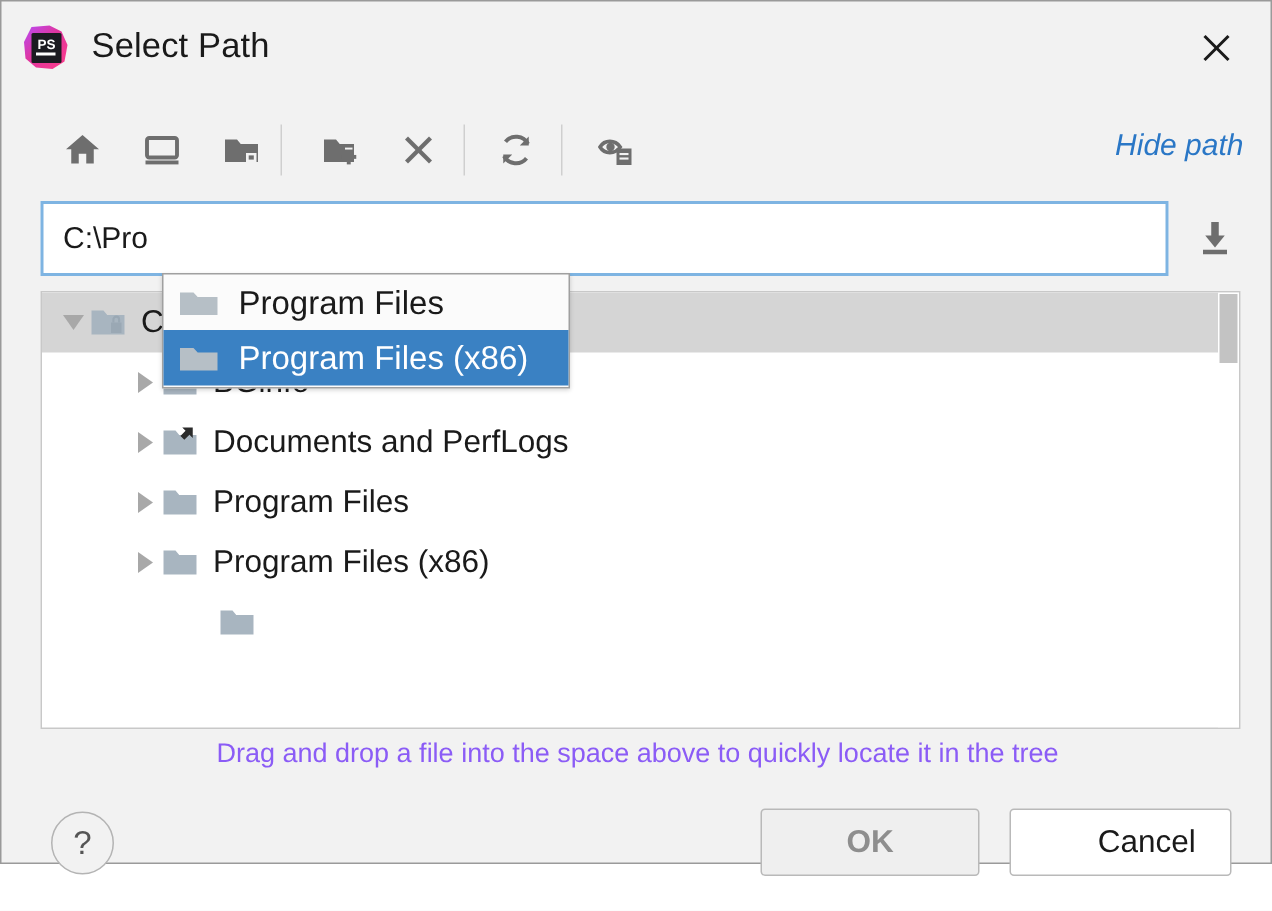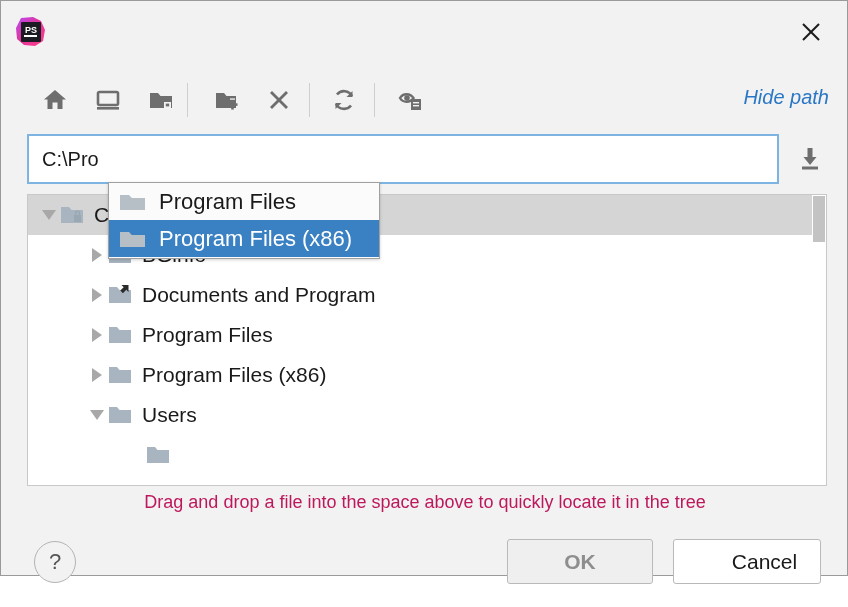--- a/index.html
+++ b/index.html
@@ -164,21 +164,21 @@
     height: 0;
   }
   .ac-ico { width: 32px; height: 24px; margin-right: 10px; flex: none;
             display: flex; align-items: center; justify-content: center; }
 
   
   .hint {
     position: absolute; left: 0; top: 491px;
     width: 848px;
     text-align: center;
-    font-size: 18px; color: #be185d;
+    font-size: 18px; color: #8b5cf6;
   }
 
   
   .help-btn {
     position: absolute; left: 33px; top: 540px;
     width: 40px; height: 40px;
     border: 1px solid #b4b4b4;
     border-radius: 50%;
     background: #f2f2f2;
     display: flex; align-items: center; justify-content: center;
@@ -218,20 +218,21 @@
             <stop offset="45%" stop-color="#e0359e"></stop>
             <stop offset="100%" stop-color="#ff3d8a"></stop>
           </linearGradient>
         </defs>
         <path d="M7 3 L19 2 L27 6 L31 15 L29 26 L21 31 L10 30 L3 24 L2 13 Z" fill="url(#psg)"></path>
         <rect x="7" y="7" width="20" height="20" rx="1" fill="#1b1b21"></rect>
         <text x="17" y="17.5" font-family="'Liberation Sans',sans-serif" font-size="9" font-weight="bold" fill="#ffffff" text-anchor="middle">PS</text>
         <rect x="10" y="20" width="13" height="2" fill="#ffffff"></rect>
       </svg>
     </div>
+    <div class="title-text">Select Path</div>
     <div class="close-btn">
       <svg width="22" height="22" viewBox="0 0 22 22">
         <line x1="3" y1="3" x2="19" y2="19" stroke="#1a1a1a" stroke-width="2"></line>
         <line x1="19" y1="3" x2="3" y2="19" stroke="#1a1a1a" stroke-width="2"></line>
       </svg>
     </div>
   </div>
 
   <div class="toolbar">
 
@@ -344,21 +345,21 @@
     <div class="tree-row" style="padding-left:58px">
       <span class="tw">
           <span class="tri-right"></span>
         </span>
       <span class="folder-ico">
         <svg width="26" height="22" viewBox="0 0 26 22">
           <path d="M1 3 h8 l2.5 3 H23 v13 H1 Z" fill="#a8b5c0"></path>
           <path d="M13.5 1 h7 v7 l-2.2 -2.2 l-3.4 3.4 l-2.6 -2.6 l3.4 -3.4 Z" fill="#2b2b2b"></path>
         </svg>
       </span>
-      <span class="tree-label">Documents and Program</span>
+      <span class="tree-label">Documents and PerfLogs</span>
     </div>
 
 
     <div class="tree-row" style="padding-left:58px">
       <span class="tw">
           <span class="tri-right"></span>
         </span>
       <span class="folder-ico">
         <svg width="26" height="22" viewBox="0 0 26 22">
           <path d="M1 3 h8 l2.5 3 H23 v13 H1 Z" fill="#a8b5c0"></path>
@@ -372,31 +373,20 @@
           <span class="tri-right"></span>
         </span>
       <span class="folder-ico">
         <svg width="26" height="22" viewBox="0 0 26 22">
           <path d="M1 3 h8 l2.5 3 H23 v13 H1 Z" fill="#a8b5c0"></path>
         </svg>
       </span>
       <span class="tree-label">Program Files (x86)</span>
     </div>
 
-    <div class="tree-row" style="padding-left:58px">
-      <span class="tw">
-          <span class="tri-down"></span>
-        </span>
-      <span class="folder-ico">
-        <svg width="26" height="22" viewBox="0 0 26 22">
-          <path d="M1 3 h8 l2.5 3 H23 v13 H1 Z" fill="#a8b5c0"></path>
-        </svg>
-      </span>
-      <span class="tree-label">Users</span>
-    </div>
 
     <div class="tree-row" style="padding-left:96px">
       <span class="tw"></span>
       <span class="folder-ico">
         <svg width="26" height="22" viewBox="0 0 26 22">
           <path d="M1 3 h8 l2.5 3 H23 v13 H1 Z" fill="#a8b5c0"></path>
         </svg>
       </span>
       <span class="tree-label"></span>
     </div>

